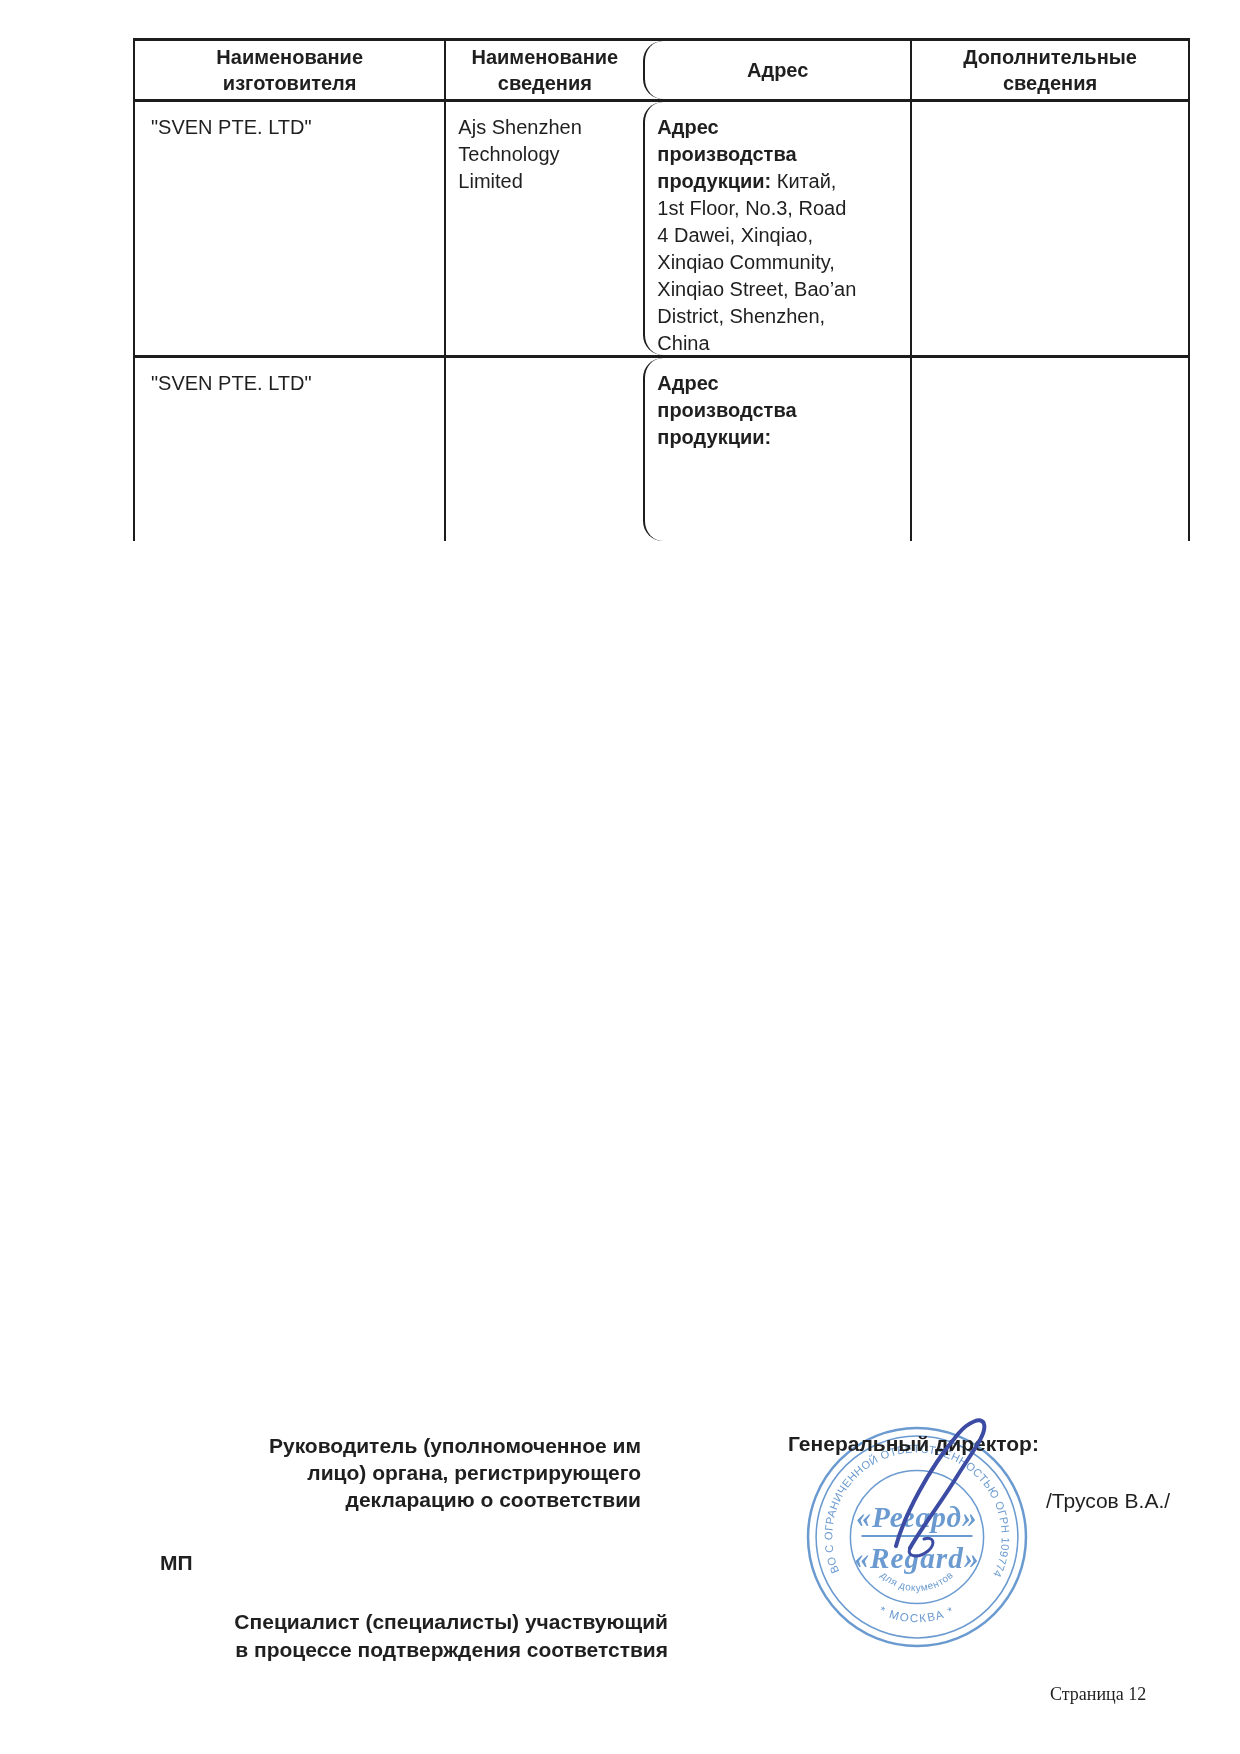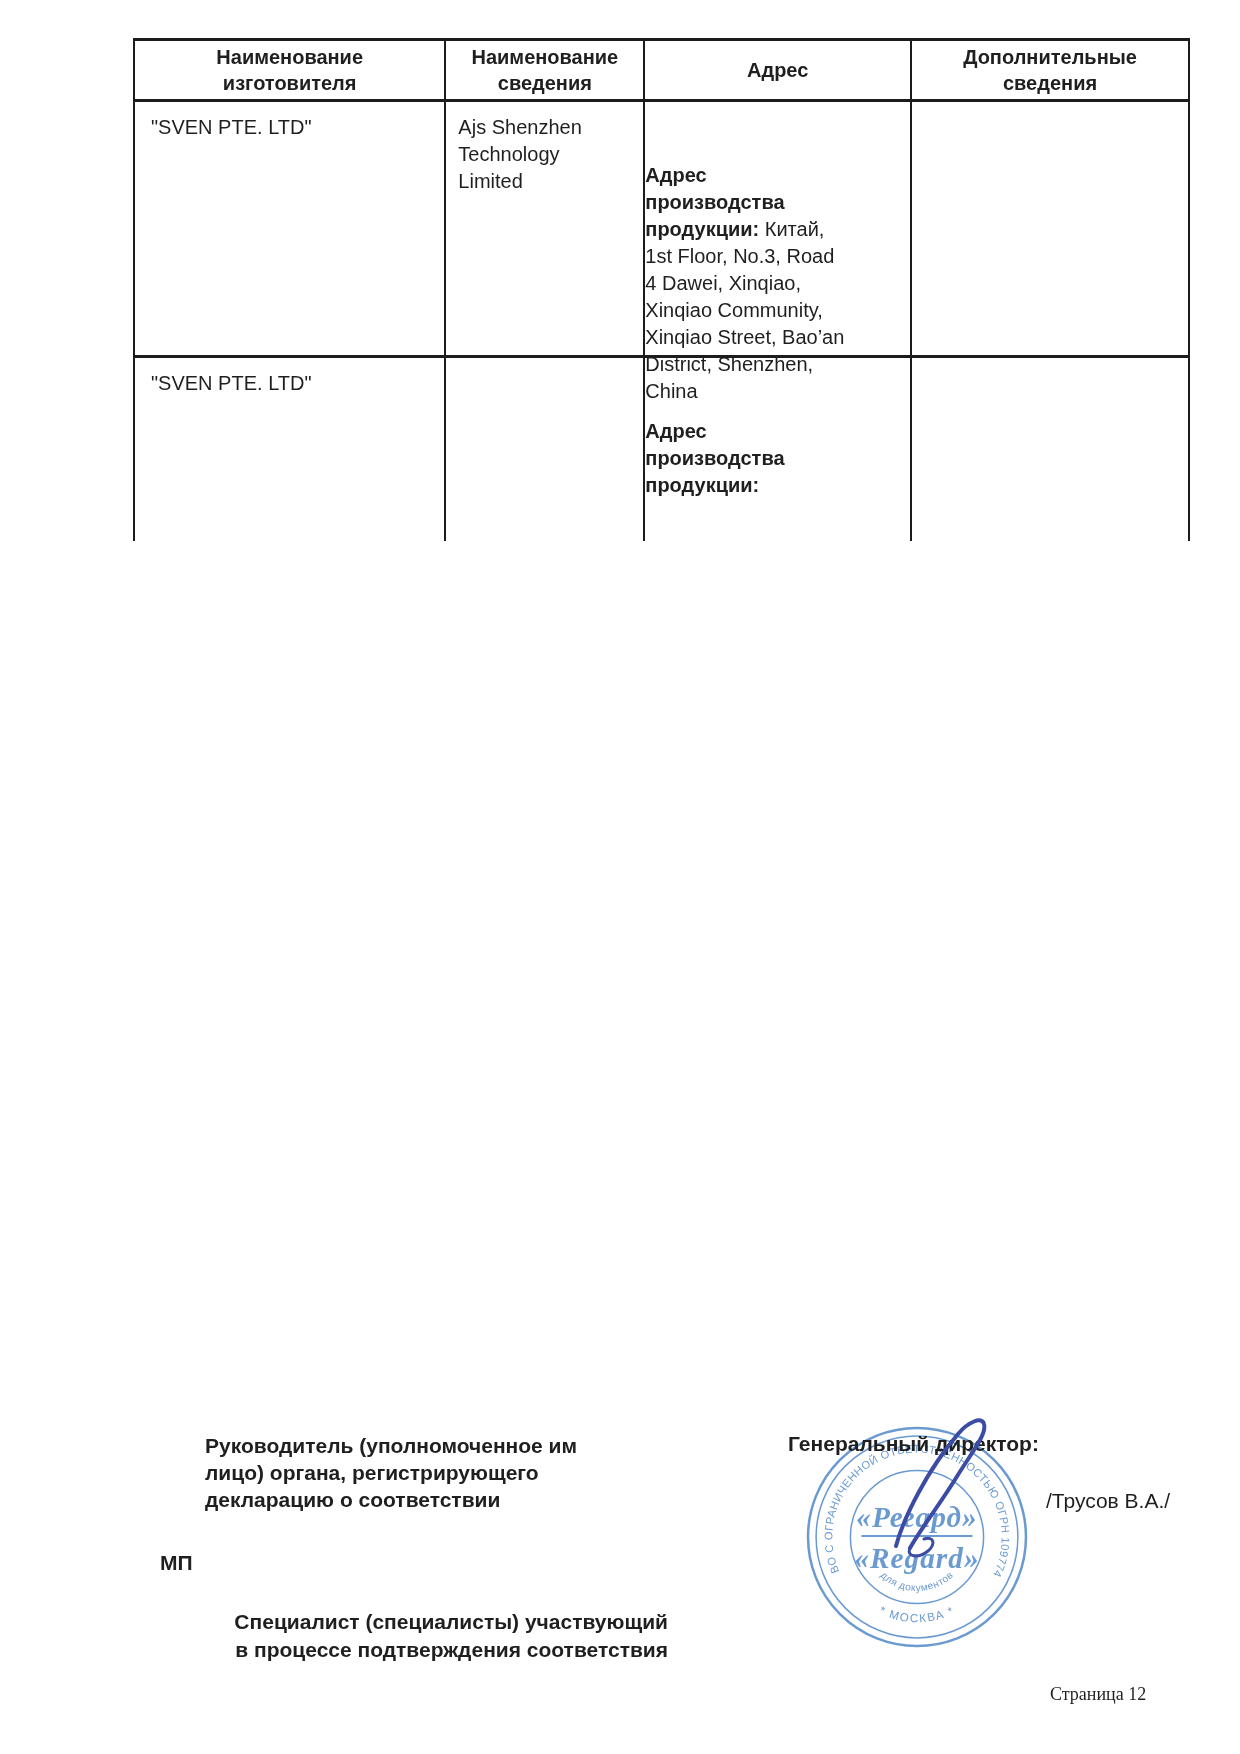--- a/index.html
+++ b/index.html
@@ -8,35 +8,35 @@
 
   
   .doc-table{position:absolute;left:133px;top:38px;width:1057px;}
   .t-row{display:flex;box-sizing:border-box;}
   .t-row.hdr{height:64px;border-top:3px solid #1c1c1c;border-bottom:3px solid #1c1c1c;}
   .t-row.r1{height:256px;border-bottom:3px solid #1c1c1c;}
   .t-row.r2{height:183px;}
   .cell{box-sizing:border-box;border-left:2px solid #1c1c1c;}
   .cell.c1{width:335px;}
   .cell.c2{width:214px;}
-  .cell.c3{width:287px;}
+  .cell.c3{width:287px;border-radius:20px;}
   .cell.c4{width:301px;border-right:2px solid #1c1c1c;}
   .hdr .cell{display:flex;flex-direction:column;justify-content:center;align-items:center;
              font-weight:bold;font-size:20px;line-height:26px;text-align:center;}
   .hdr .cell span{display:block;}
   .body-cell{font-size:20px;line-height:27px;}
   .c1 .body-cell{padding:12px 12px 0 16px;}
   .c2 .body-cell{padding:12px 25px 0 12px;}
-  .c3 .body-cell{padding:12px 0 0 0;width:200px;margin-top:48px;}
+  .c3 .body-cell{padding:12px 0 0 12px;width:200px;}
   .addr b{font-weight:bold;}
 
   
   .abs{position:absolute;}
   .left-title{left:205px;top:1432px;width:436px;font-weight:bold;font-size:21px;
-              line-height:27px;text-align:left;z-index:3;}
+              line-height:27px;text-align:right;z-index:3;}
   .right-title{left:788px;top:1432px;font-weight:bold;font-size:21px;z-index:3;}
   .sig-name{left:1046px;top:1489px;font-size:21px;z-index:3;}
   .mp{left:160px;top:1551px;font-weight:bold;font-size:21px;z-index:3;}
   .specialist{left:226px;top:1608px;width:442px;font-weight:bold;font-size:21px;
               line-height:28px;text-align:right;z-index:3;}
   .page-num{left:1050px;top:1684px;font-family:"Liberation Serif",serif;font-size:18px;z-index:3;}
 
   .stamp-wrap{left:805px;top:1425px;width:224px;height:224px;z-index:2;opacity:0.92;}
   .ink-wrap{left:880px;top:1408px;width:132px;height:162px;z-index:4;}
 </style>

